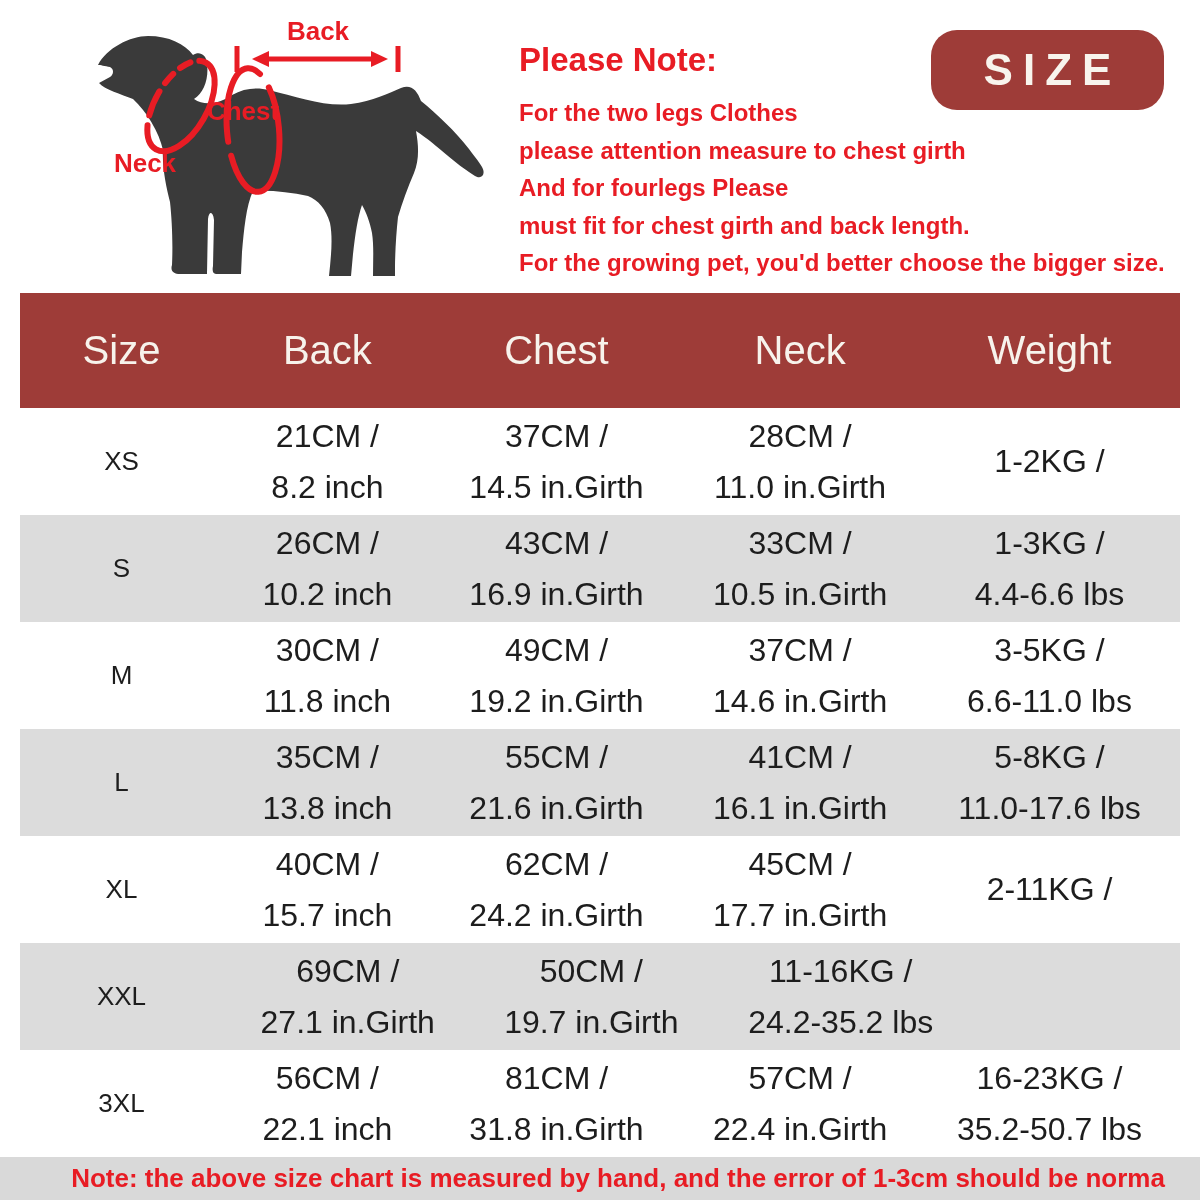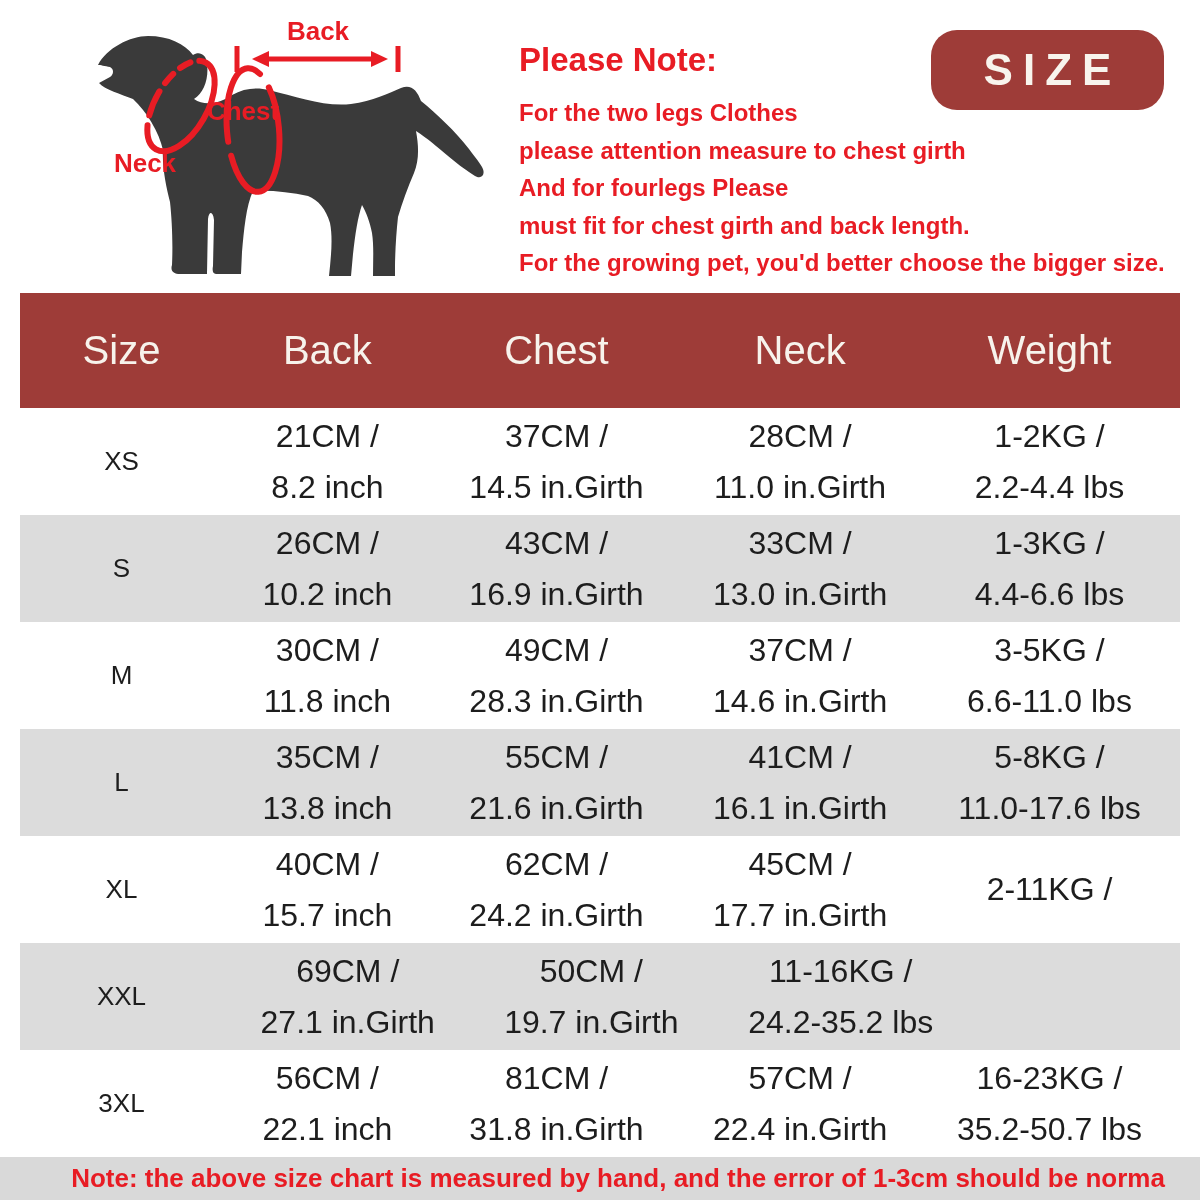--- a/index.html
+++ b/index.html
@@ -146,53 +146,52 @@
       <div class="td c2">
         <div class="line">37CM /</div>
         <div class="line">14.5 in.Girth</div>
       </div>
       <div class="td c3">
         <div class="line">28CM /</div>
         <div class="line">11.0 in.Girth</div>
       </div>
       <div class="td c4">
         <div class="line">1-2KG /</div>
-        <div class="line">2.2-4.4 lbs</div>
       </div>
     </div>
 
     <div class="tr alt">
       <div class="td c0 size-label">S</div>
       <div class="td c1">
         <div class="line">26CM /</div>
         <div class="line">10.2 inch</div>
       </div>
       <div class="td c2">
         <div class="line">43CM /</div>
         <div class="line">16.9 in.Girth</div>
       </div>
       <div class="td c3">
         <div class="line">33CM /</div>
-        <div class="line">13.0 in.Girth</div>
+        <div class="line">10.5 in.Girth</div>
       </div>
       <div class="td c4">
         <div class="line">1-3KG /</div>
         <div class="line">4.4-6.6 lbs</div>
       </div>
     </div>
 
     <div class="tr">
       <div class="td c0 size-label">M</div>
       <div class="td c1">
         <div class="line">30CM /</div>
         <div class="line">11.8 inch</div>
       </div>
       <div class="td c2">
         <div class="line">49CM /</div>
-        <div class="line">28.3 in.Girth</div>
+        <div class="line">19.2 in.Girth</div>
       </div>
       <div class="td c3">
         <div class="line">37CM /</div>
         <div class="line">14.6 in.Girth</div>
       </div>
       <div class="td c4">
         <div class="line">3-5KG /</div>
         <div class="line">6.6-11.0 lbs</div>
       </div>
     </div>

